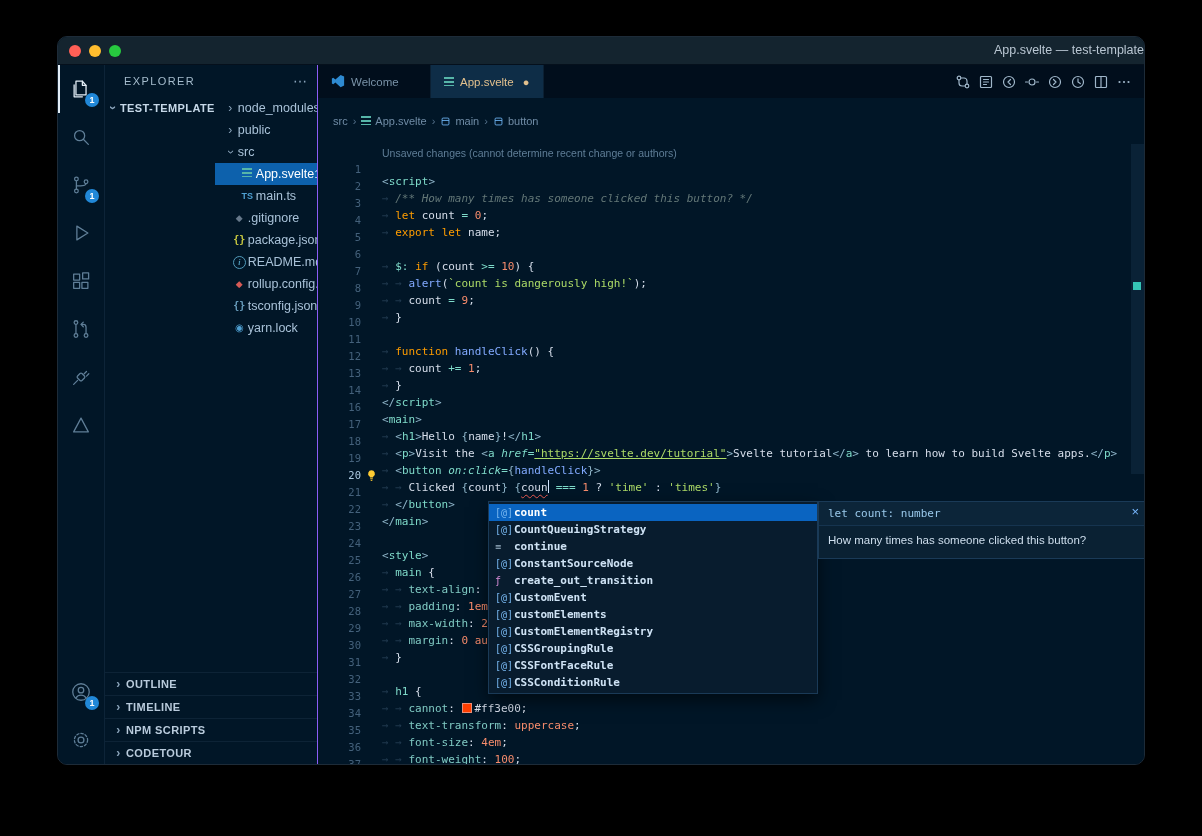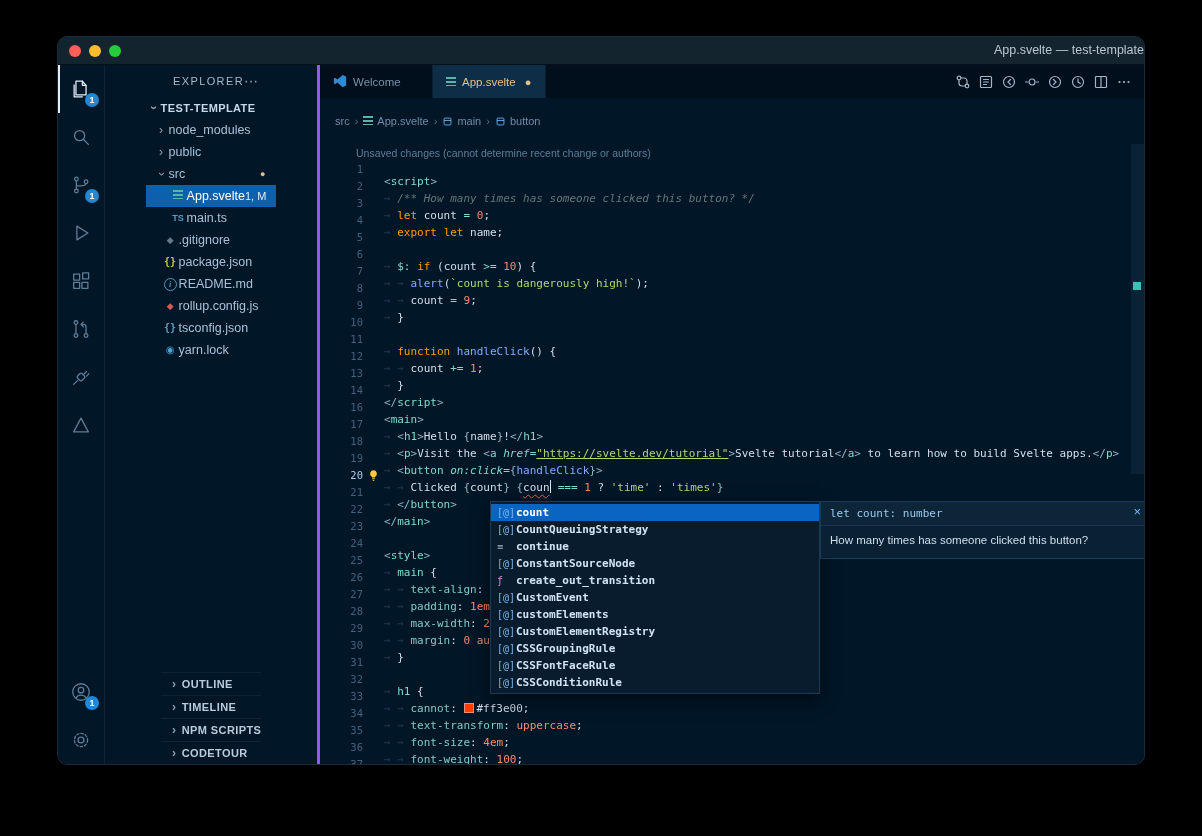--- a/index.html
+++ b/index.html
@@ -17,25 +17,25 @@
   .mainrow{flex:1;display:flex;min-height:0;}
   
   .activitybar{width:46px;flex:none;background:#011627;border-right:1px solid #0d2438;display:flex;flex-direction:column;}
   .ab-item{height:48px;position:relative;display:flex;align-items:center;justify-content:center;color:#5f7e97;cursor:pointer;}
   .ab-item.active{color:#e3eef7;box-shadow:inset 2px 0 0 #e3eef7;}
   .ab-item svg{width:22px;height:22px;stroke:currentColor;fill:none;stroke-width:1.4;stroke-linecap:round;stroke-linejoin:round;}
   .ab-bottom{margin-top:auto;}
   .ab-badge{position:absolute;right:5px;bottom:6px;min-width:14px;height:14px;border-radius:8px;background:#2188d8;
     color:#fff;font-size:9px;line-height:14px;text-align:center;padding:0 2px;box-sizing:border-box;font-weight:700;}
   
-  .sidebar{width:212px;flex:none;background:#011627;border-right:3px solid #8b5cf6;display:flex;flex-direction:column;min-height:0;align-items:center;}
+  .sidebar{width:212px;flex:none;background:#011627;border-right:1px solid #8b5cf6;display:flex;flex-direction:column;min-height:0;}
   .side-title{height:32px;flex:none;display:flex;align-items:center;padding:0 10px 0 19px;font-size:11px;
     letter-spacing:1.4px;color:#a5bccd;}
   .side-more{margin-left:auto;color:#8aa3ba;font-size:14px;cursor:pointer;letter-spacing:0;}
-  .tree{flex:1;min-height:0;overflow:hidden;display:flex;flex-direction:column;}
+  .tree{flex:1;min-height:0;overflow:hidden;display:flex;flex-direction:row;}
   .trow{height:22px;flex:none;display:flex;align-items:center;font-size:12.5px;color:#a9c2d8;cursor:pointer;white-space:nowrap;}
   .trow.header{font-size:11px;font-weight:700;color:#c6d8e8;letter-spacing:.4px;}
   .trow.selected{background:#0d61ac;color:#fff;}
   .chev{width:15px;flex:none;text-align:center;color:#8aa3ba;font-size:12px;display:inline-block;}
   .chev.open{transform:rotate(90deg);}
   .f-ico{width:17px;flex:none;text-align:center;font-size:10px;line-height:22px;}
   .sv-ico{display:inline-block;width:10px;height:9px;background:repeating-linear-gradient(to bottom,#57b6a9 0 2px,transparent 2px 4px);}
   .ts-ico{color:#4e9fd1;font-weight:700;font-size:9px;}
   .g-ico{color:#66788a;font-size:9px;}
   .br-ico{font-family:"DejaVu Sans Mono",monospace;font-weight:700;font-size:10px;}
@@ -59,21 +59,21 @@
   .tab-actions{margin-left:auto;display:flex;align-items:center;gap:7px;padding-right:12px;color:#9fb6c9;}
   .ta{width:16px;height:16px;cursor:pointer;}
   .ta svg{width:16px;height:16px;stroke:currentColor;fill:none;stroke-width:1.2;stroke-linecap:round;stroke-linejoin:round;}
   .breadcrumbs{height:22px;flex:none;display:flex;align-items:center;gap:5px;padding-left:15px;font-size:11px;color:#708ca6;}
   .bc-item{display:flex;align-items:center;gap:4px;cursor:pointer;}
   .bc-sep{color:#54708a;}
   .bc-sym{width:11px;height:11px;}
   .bc-sym svg{width:11px;height:11px;stroke:#75beff;fill:none;stroke-width:1.2;}
   
   .code-area{flex:1;position:relative;overflow:hidden;padding-top:2px;}
-  .blame{height:15px;margin-left:36px;font-size:10.5px;color:#5f7e97;line-height:15px;}
+  .blame{height:15px;margin-left:64px;font-size:10.5px;color:#5f7e97;line-height:15px;}
   .line{display:flex;height:17px;}
   .ln{width:43px;flex:none;text-align:right;color:#44617b;font:10.5px/17px "DejaVu Sans Mono",monospace;}
   .ln.cur{color:#aecbe2;}
   .gslot{width:21px;flex:none;position:relative;}
   .gslot svg{position:absolute;left:4px;top:2px;width:13px;height:13px;}
   .lc{flex:1;white-space:pre;font:11px/17px "DejaVu Sans Mono",monospace;color:#d6deeb;margin-top:12px;}
   .ws{color:rgba(113,145,175,.28);}
   .tk-tag{color:#7fdbca}.tk-punc{color:#8fb5c9}.tk-kw{color:#ff9d00}.tk-num{color:#f78c6c}
   .tk-str{color:#addb67}.tk-link{color:#addb67;text-decoration:underline}
   .tk-fn{color:#82aaff}.tk-cmt{color:#637777;font-style:italic}

